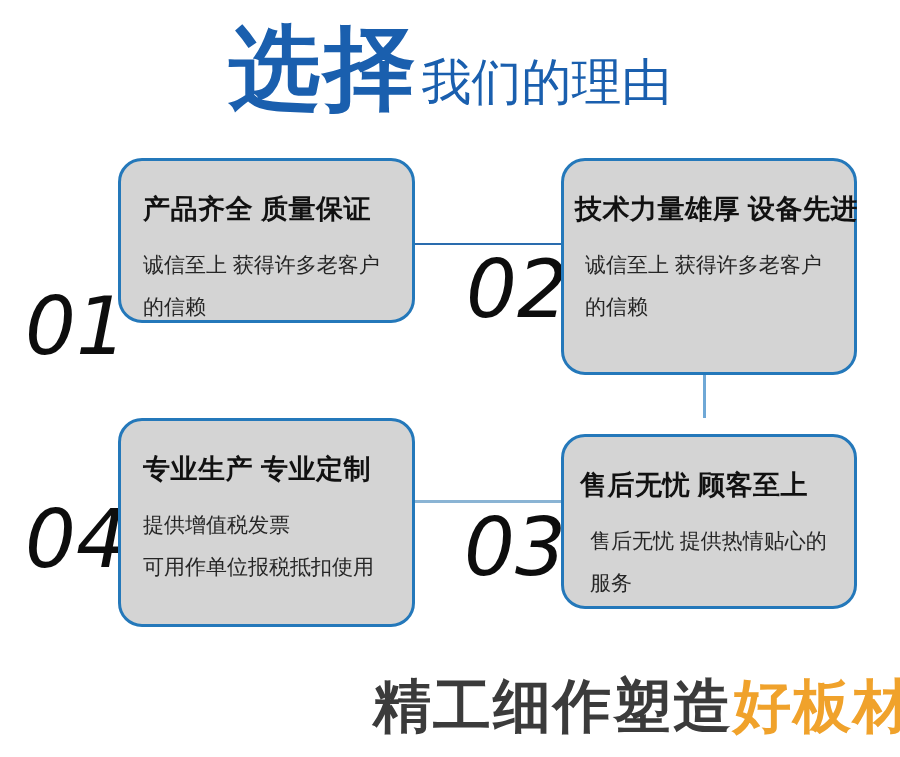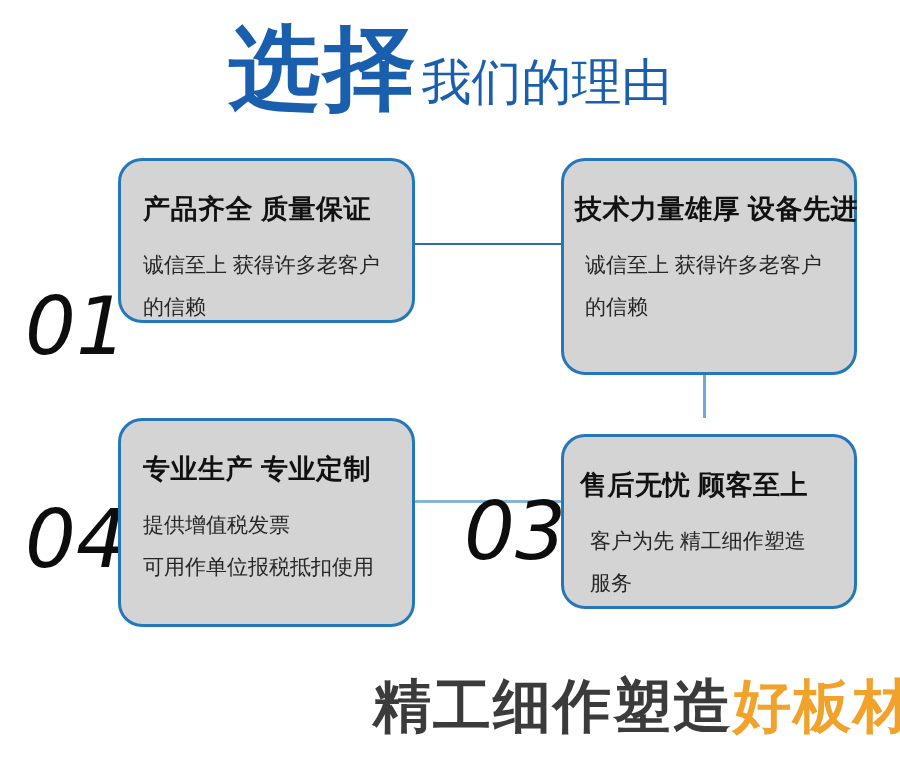--- a/index.html
+++ b/index.html
@@ -74,21 +74,21 @@
     position: absolute;
     font-family: "DejaVu Sans", "Liberation Sans", sans-serif;
     font-style: italic;
     font-size: 80px;
     line-height: 1;
     color: #0d0d0d;
   }
   .n1 { left: 25px;  top: 240px; margin-top: 47px; }
   .n2 { left: 466px; top: 250px; }
   .n4 { left: 25px;  top: 500px; }
-  .n3 { left: 464px; top: 492px; }
+  .n3 { left: 464px; top: 508px; }
 
   .connector { position: absolute; }
   .conn-top      { left: 415px; top: 243px; width: 146px; height: 2px; background: #2a6cae; }
   .conn-vertical { left: 703px; top: 334px; width: 3px;  height: 84px; background: #6fa8d6; }
   .conn-bottom   { left: 415px; top: 500px; width: 146px; height: 3px; background: #8ab4d4; }
 
   
   .slogan {
     position: absolute;
     top: 670px; left: 13px;
@@ -120,20 +120,21 @@
     <span class="hero-rest">我们的理由</span>
   </header>
 
   <div class="diagram">
 
     <div class="connector conn-top"></div>
     <div class="connector conn-vertical"></div>
     <div class="connector conn-bottom"></div>
 
     <div class="num n1">01</div>
+    <div class="num n2">02</div>
     <div class="num n4">04</div>
     <div class="num n3">03</div>
 
     <div class="card card1">
       <div class="card-title">产品齐全 质量保证</div>
       <div class="card-body">诚信至上 获得许多老客户
 的信赖</div>
     </div>
 
     <div class="card card2">
@@ -143,21 +144,21 @@
     </div>
 
     <div class="card card3">
       <div class="card-title">专业生产 专业定制</div>
       <div class="card-body">提供增值税发票
 可用作单位报税抵扣使用</div>
     </div>
 
     <div class="card card4">
       <div class="card-title">售后无忧 顾客至上</div>
-      <div class="card-body">客户为先 精工细作塑造
+      <div class="card-body">售后无忧 提供热情贴心的
 服务</div>
     </div>
 
   </div>
 
   <footer class="slogan">
     <span class="slogan-gray">精工细作塑造</span><span class="slogan-orange">好板材</span>
   </footer>
 
 </div>

